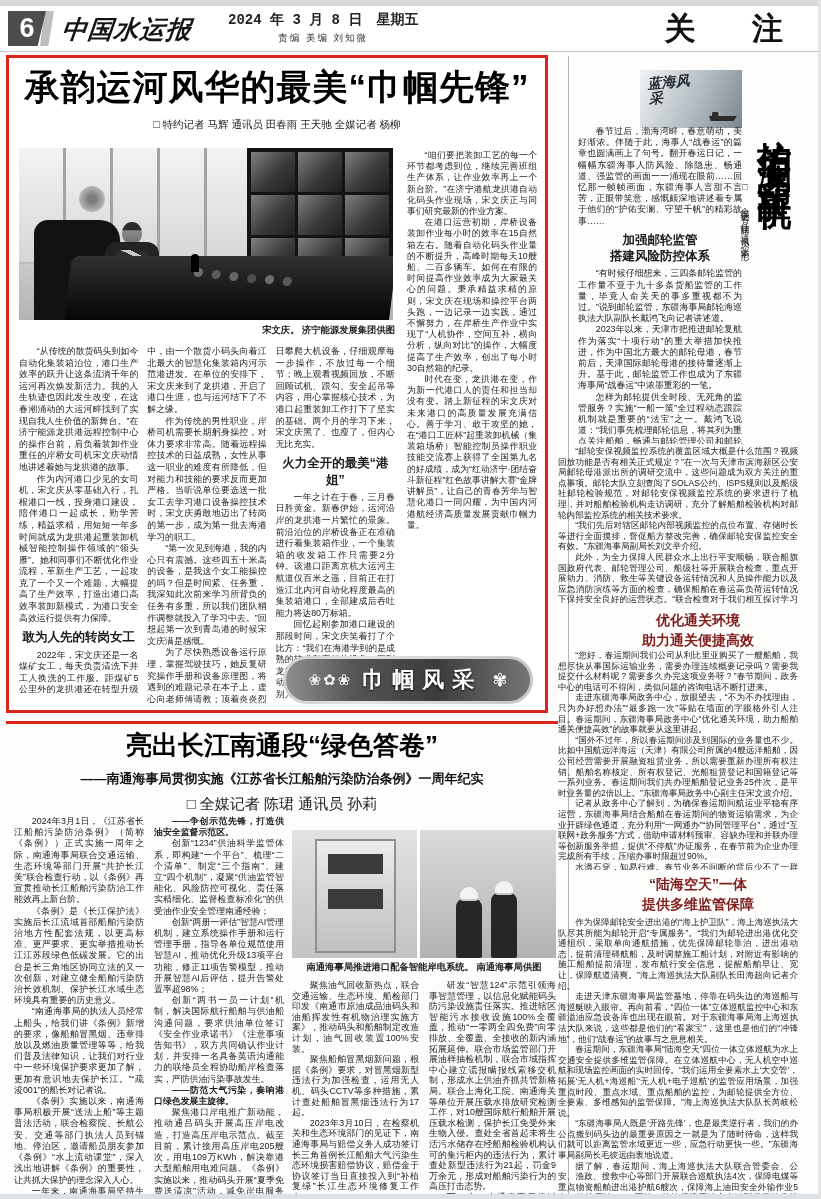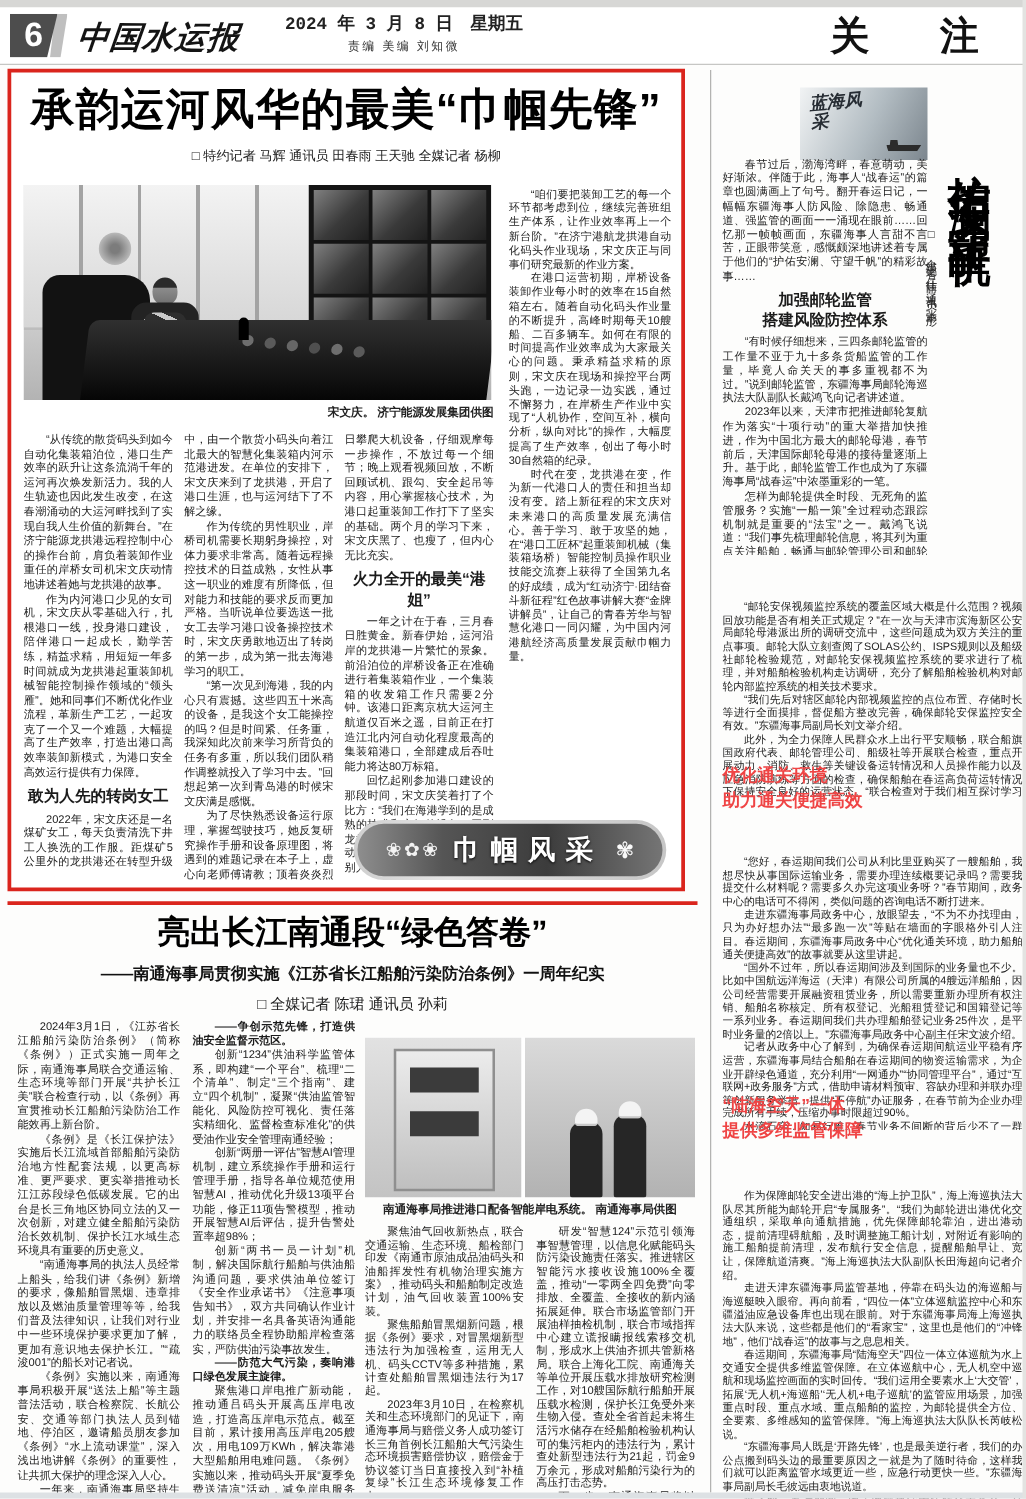--- a/index.html
+++ b/index.html
@@ -69,21 +69,21 @@
         background:linear-gradient(90deg,#8e8e8e 0%,#555 28%,#3c3c3c 62%,#757575 100%);
         display:flex;align-items:center;justify-content:center;gap:10px;}
   .flowers{font-size:15px;color:#f2f2f2;letter-spacing:2px;}
   .ribbon-label{font-size:22px;font-weight:900;color:#fff;letter-spacing:8px;text-shadow:0 1px 2px #000;}
   .flower-r{font-size:18px;color:#fafafa;}
   
   .redline{position:absolute;left:6px;top:721px;width:552px;height:3px;background:#da251d;}
   .mid-title{position:absolute;left:6px;top:728px;width:552px;margin:0;text-align:center;
         font-size:26px;font-weight:900;color:#000;}
   .mid-subtitle{position:absolute;left:6px;top:770px;width:552px;text-align:center;font-size:13px;font-weight:bold;color:#111;}
-  .mid-byline{position:absolute;left:6px;top:795px;width:552px;text-align:center;font-size:12px;color:#222;}
+  .mid-byline{position:absolute;left:6px;top:795px;width:552px;text-align:center;font-size:15px;color:#222;}
   .mcol{position:absolute;top:816px;width:130px;height:380px;overflow:hidden;font-size:8.9px;line-height:11.2px;}
   .mcolA1{left:14px;}  .mcolA2{left:154px;}
   .mcolB{position:absolute;top:980px;width:127px;height:216px;overflow:hidden;font-size:8.9px;line-height:10.6px;}
   .mcolB1{left:292px;} .mcolB2{left:429px;}
   .photo-mid{position:absolute;left:292px;top:830px;width:264px;height:128px;display:flex;gap:3px;background:#fff;overflow:hidden;}
   .pmid-l{position:relative;width:48%;height:100%;background:linear-gradient(180deg,#e2e2e2,#c3c3c3);}
   .cabinet{position:absolute;left:18%;top:7%;width:62%;height:86%;background:linear-gradient(#ececec,#bfbfbf);
         border:2px solid #8f8f8f;}
   .cabinet i{position:absolute;left:15%;width:70%;height:18%;background:#3b3b3b;}
   .slot1{top:12%;} .slot2{top:44%;}
@@ -97,26 +97,26 @@
         background:linear-gradient(115deg,#f1f3f4 0%,#b2bcc2 55%,#7c868e 100%);}
   .b2label{display:block;width:44px;padding:5px 0 0 8px;font-family:"DejaVu Serif","Liberation Serif",serif;
         font-style:italic;font-weight:bold;font-size:14px;line-height:1.1;color:#262c33;transform:rotate(-5deg);}
   .b2ship{position:absolute;right:5px;bottom:7px;width:28px;height:9px;background:#2b2b2b;
         clip-path:polygon(0 45%,10% 45%,12% 0,32% 0,34% 45%,100% 45%,88% 100%,6% 100%);}
   .r-narrow{position:absolute;left:578px;top:126px;width:164px;height:318px;overflow:hidden;font-size:8.9px;line-height:11.2px;}
   .vbyline{position:absolute;left:738px;top:182px;height:300px;writing-mode:vertical-rl;
         font-size:9px;letter-spacing:2.5px;color:#222;}
   .vtitle{position:absolute;left:752px;top:112px;height:360px;margin:0;writing-mode:vertical-rl;
         font-size:34px;font-weight:900;letter-spacing:6px;color:#000;}
-  .rwide{position:absolute;left:578px;width:240px;overflow:hidden;font-size:8.6px;line-height:10.6px;margin-top:34px;}
+  .rwide{position:absolute;left:558px;width:240px;overflow:hidden;font-size:8.6px;line-height:10.6px;}
   .rwideA{top:446px;height:160px;}
   .rwideB{top:650px;height:220px;}
   .rwideC{top:917px;height:279px;}
-  .bighead{position:absolute;left:578px;width:240px;margin:0;text-align:left;font-weight:900;
-        font-size:14px;line-height:1.45;white-space:pre-line;color:#ef4444;}
+  .bighead{position:absolute;left:578px;width:240px;margin:0;text-align:center;font-weight:900;
+        font-size:14px;line-height:1.45;white-space:pre-line;color:#7f1d1d;}
   .bh2{top:610px;} .bh3{top:874px;}
 </style>
 </head>
 <body>
 
 <div id="page">
   <div class="strip-top"></div>
 
   <header>
     <div class="badge-shadow"></div>

